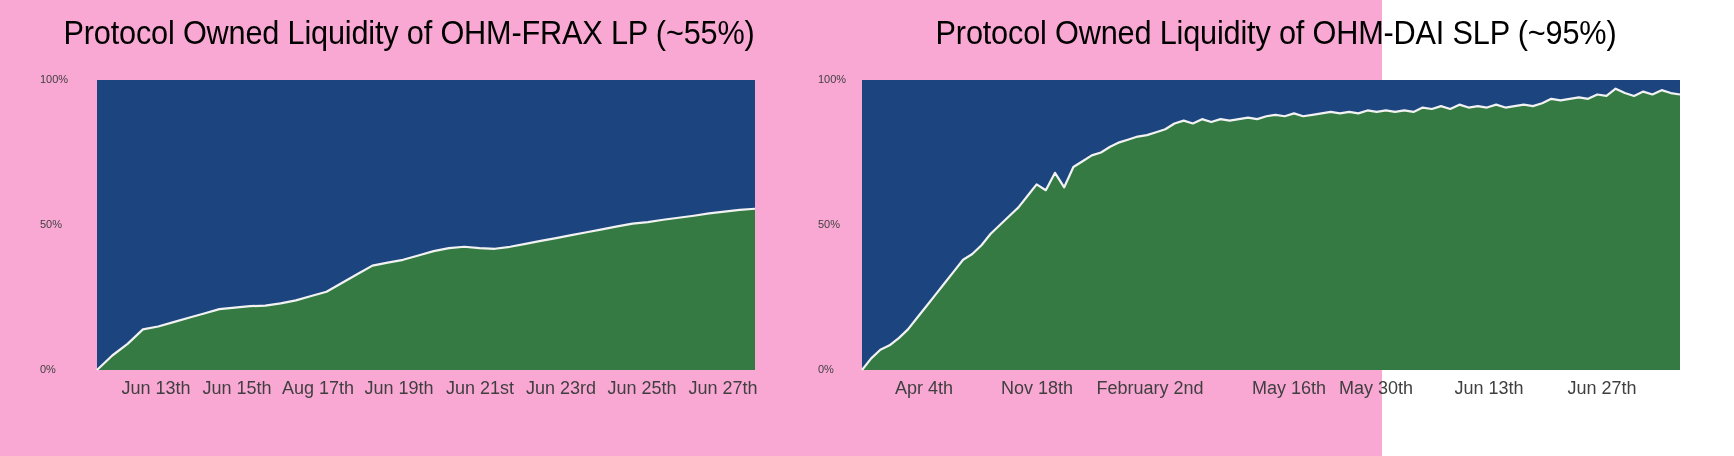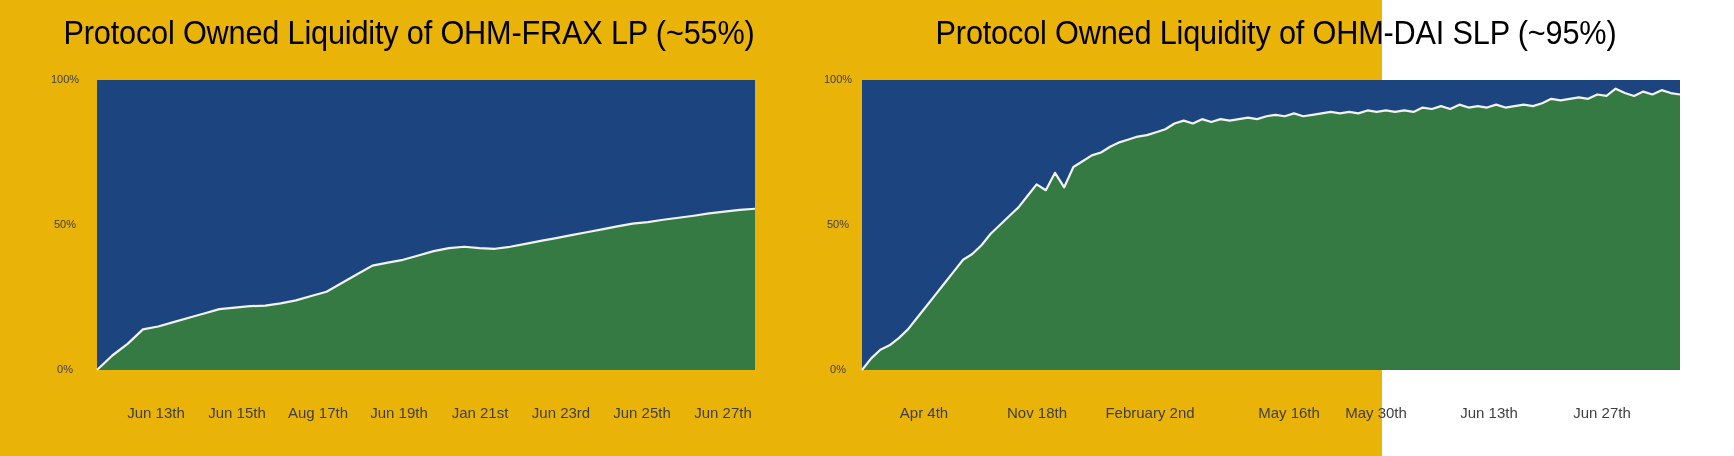--- a/index.html
+++ b/index.html
@@ -10,21 +10,21 @@
   body {
     width: 1734px;
     height: 456px;
     font-family: "Liberation Sans", sans-serif;
     overflow: hidden;
   }
   .canvas {
     position: relative;
     width: 1382px;
     height: 456px;
-    background: #eab308;
+    background: #f9a8d4;
   }
   .panel {
     position: absolute;
     top: 0;
     height: 456px;
   }
   #panel-left  { left: 0px;   width: 818px; }
   #panel-right { left: 818px; width: 916px; text-decoration: underline; }
 
   .chart-title {
@@ -51,36 +51,35 @@
     height: 100%;
   }
   .plot-svg {
     position: absolute;
     left: 0;
     top: 0;
     display: block;
   }
   .ytick {
     position: absolute;
-    text-align: center;
+    text-align: left;
     font-size: 11px;
     color: #3f3f3f;
     font-family: "Liberation Sans", sans-serif;
     line-height: 11px;
     white-space: nowrap;
   }
   .xtick {
     position: absolute;
-    font-size: 15px;
+    font-size: 18px;
     color: #3f3f3f;
     font-family: "Liberation Sans", sans-serif;
     line-height: 13px;
     white-space: nowrap;
     transform: translateX(-50%);
-    margin-top: 24px;
   }
 </style>
 </head>
 <body>
 
 <div class="canvas">
 
   <div class="panel" id="panel-left">
     <div class="chart-title">Protocol Owned Liquidity of OHM-FRAX LP (~55%)</div>
 
@@ -92,21 +91,21 @@
         </svg>
 
       <div class="ytick" style="left:40px; top:74px; width:50px;">100%</div>
       <div class="ytick" style="left:40px; top:219px; width:50px;">50%</div>
       <div class="ytick" style="left:40px; top:364px; width:50px;">0%</div>
 
       <div class="xtick" style="left:156px; top:382px;">Jun 13th</div>
       <div class="xtick" style="left:237px; top:382px;">Jun 15th</div>
       <div class="xtick" style="left:318px; top:382px;">Aug 17th</div>
       <div class="xtick" style="left:399px; top:382px;">Jun 19th</div>
-      <div class="xtick" style="left:480px; top:382px;">Jan 21st</div>
+      <div class="xtick" style="left:480px; top:382px;">Jun 21st</div>
       <div class="xtick" style="left:561px; top:382px;">Jun 23rd</div>
       <div class="xtick" style="left:642px; top:382px;">Jun 25th</div>
       <div class="xtick" style="left:723px; top:382px;">Jun 27th</div>
     </div>
   </div>
 
   <div class="panel" id="panel-right">
     <div class="chart-title">Protocol Owned Liquidity of OHM-DAI SLP (~95%)</div>
 
     <div class="plot-wrap">

